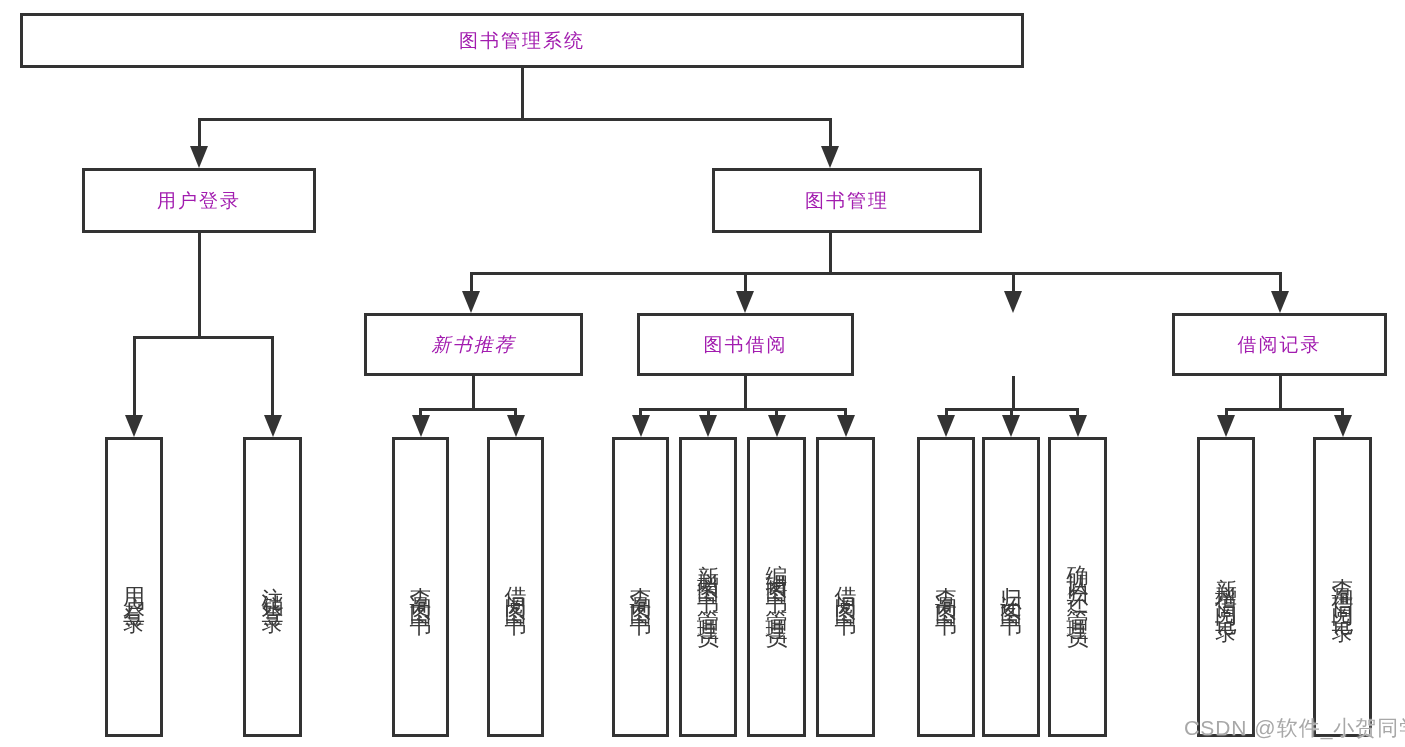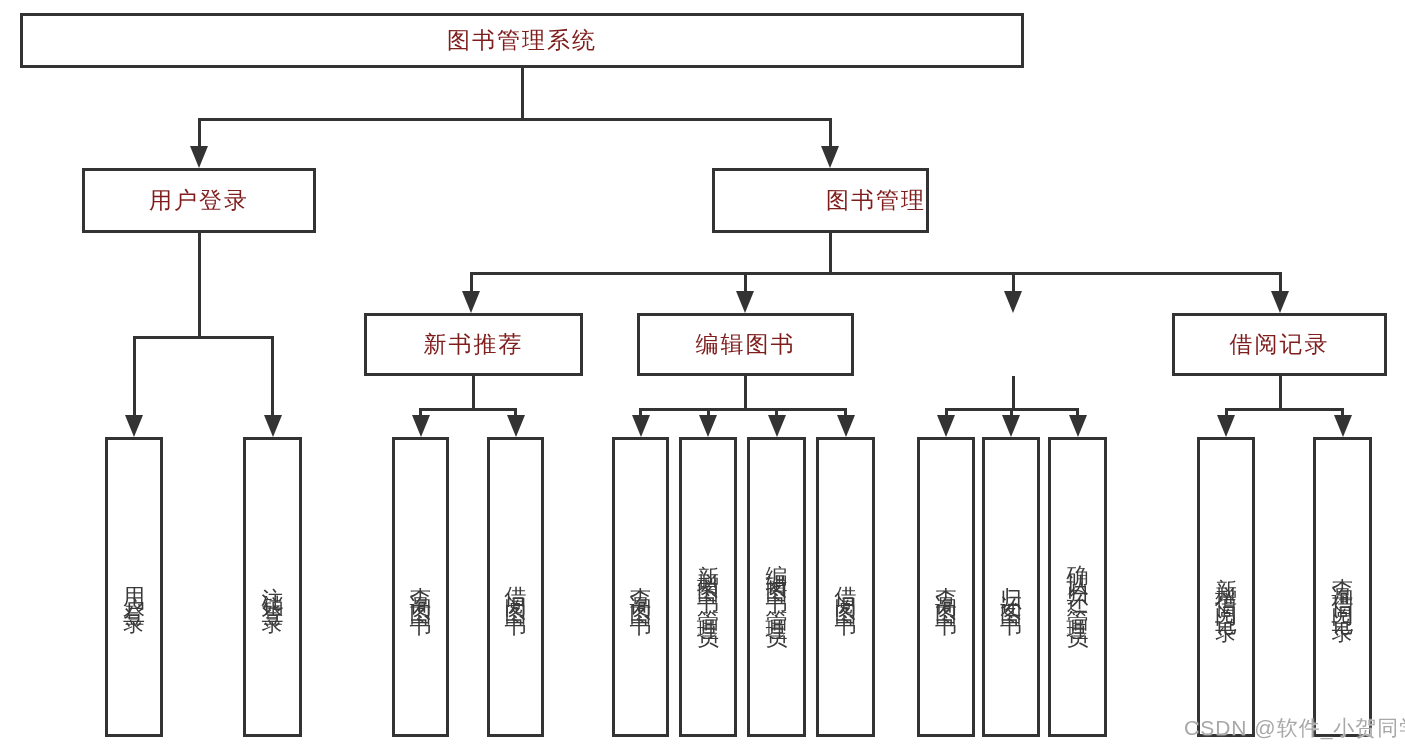--- a/index.html
+++ b/index.html
@@ -16,24 +16,24 @@
     position: absolute;
     box-sizing: border-box;
     border: 3px solid #333333;
     background: #ffffff;
     display: flex;
     align-items: center;
     justify-content: center;
     z-index: 2;
   }
   .htext {
-    font-size: 23px;
+    font-size: 19px;
     letter-spacing: 2px;
     white-space: nowrap;
-    color: #7f1d1d;
+    color: #a21caf;
   }
   .vtext {
     writing-mode: vertical-rl;
     text-orientation: mixed;
     font-size: 22px;
     letter-spacing: 9px;
     line-height: 1.1;
     white-space: nowrap;
     color: #3a3a3a;
   }
@@ -68,29 +68,29 @@
 
 <div class="stage">
 
   <div class="box" style="left:20px; top:13px; width:1004px; height:55px;">
     <span class="htext">图书管理系统</span>
   </div>
 
   <div class="box" style="left:82px; top:168px; width:234px; height:65px;">
     <span class="htext">用户登录</span>
   </div>
-  <div class="box" style="left:712px; top:168px; width:217px; height:65px;justify-content:flex-end;">
+  <div class="box" style="left:712px; top:168px; width:270px; height:65px;">
     <span class="htext">图书管理</span>
   </div>
 
-  <div class="box" style="left:364px; top:313px; width:219px; height:63px;">
+  <div class="box" style="left:364px; top:313px; width:219px; height:63px;font-style:italic;">
     <span class="htext">新书推荐</span>
   </div>
   <div class="box" style="left:637px; top:313px; width:217px; height:63px;">
-    <span class="htext">编辑图书</span>
+    <span class="htext">图书借阅</span>
   </div>
   <div class="box" style="left:1172px; top:313px; width:215px; height:63px;">
     <span class="htext">借阅记录</span>
   </div>
 
   <div class="box" style="left:105px; top:437px; width:58px; height:300px;">
     <span class="vtext">用户登录</span>
   </div>
   <div class="box" style="left:243px; top:437px; width:59px; height:300px;">
     <span class="vtext">注销登录</span>

